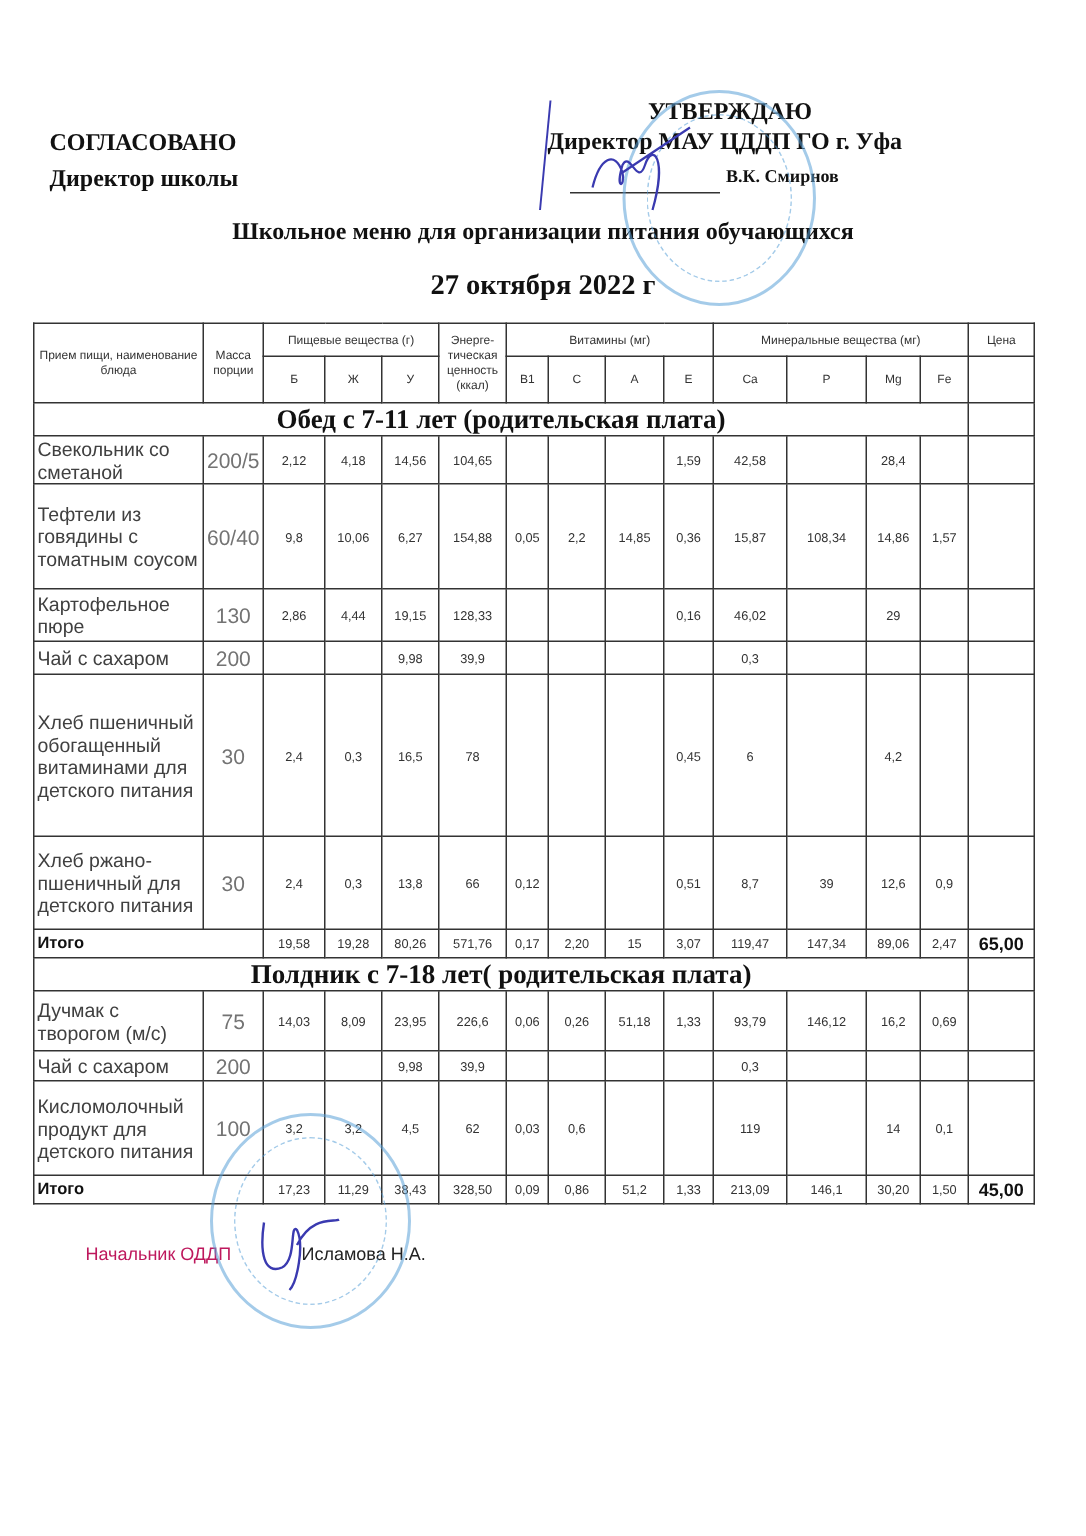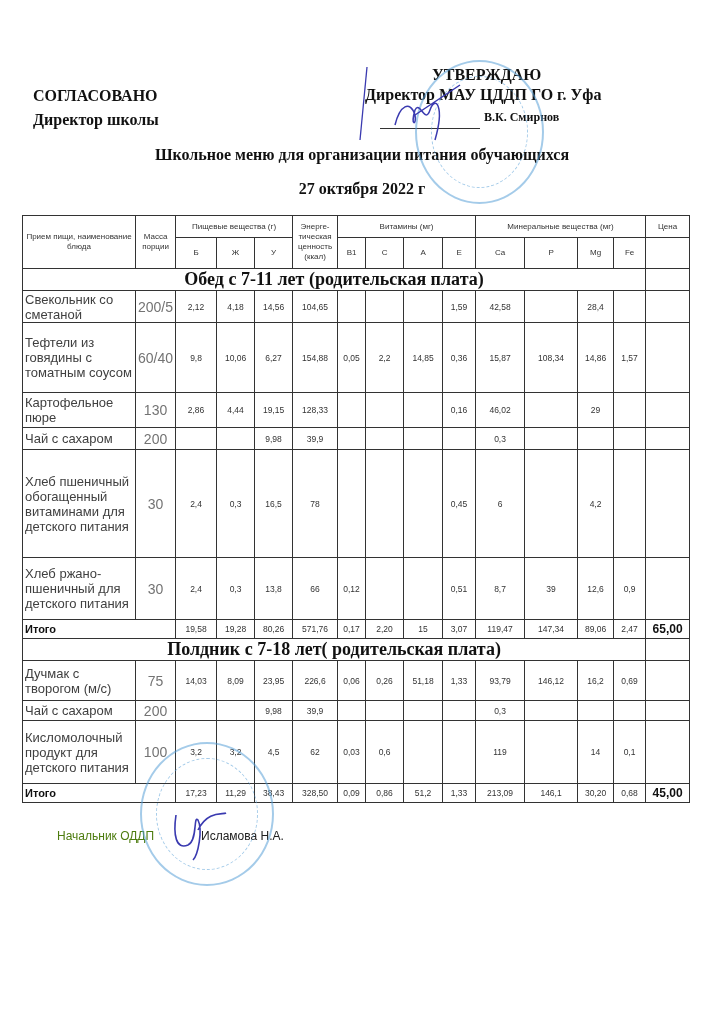--- a/index.html
+++ b/index.html
@@ -6,33 +6,33 @@
   body { width:724px; height:1024px; position:relative; overflow:hidden; font-family:"Liberation Sans", sans-serif; color:#222; }
   .serif { font-family:"Liberation Serif", serif; font-weight:bold; color:#111; }
   .abs { position:absolute; }
   #agreed-title { left:33px; top:87px; font-size:16px; }
   #agreed-role { left:33px; top:111px; font-size:16px; }
   #approve-title { left:432px; top:66px; font-size:16px; }
   #approve-role { left:365px; top:86px; font-size:16px; }
   #approve-name { left:484px; top:110px; font-size:12px; }
   #approve-line { left:380px; top:128px; width:100px; border-top:1px solid #333; }
   #doc-title { left:0; width:724px; top:146px; text-align:center; font-size:16px; }
-  #doc-date { left:0; width:724px; top:180px; text-align:center; font-size:16px; }
+  #doc-date { left:0; width:724px; top:180px; text-align:center; font-size:19px; }
 
   table { position:absolute; left:22px; top:215px; border-collapse:collapse; table-layout:fixed; }
   td, th { border:1px solid #333; padding:0 2px; font-weight:normal; text-align:center; vertical-align:middle; overflow:hidden; }
   th { font-size:8px; line-height:10px; color:#333; }
   td.num { font-size:8.5px; color:#333; }
   td.name { text-align:left; font-size:13px; line-height:15px; color:#404040; }
   td.mass { font-size:14px; color:#737373; }
   td.section { font-family:"Liberation Serif", serif; font-weight:bold; font-size:18px; color:#111; }
   td.total-label { text-align:left; font-weight:bold; font-size:11px; color:#111; }
   td.price { font-weight:bold; font-size:12px; color:#111; }
 
-  #footer-role { left:57px; top:829px; font-size:12px; color:#4d7c0f;text-align:right; }
+  #footer-role { left:57px; top:829px; font-size:12px; color:#be185d;text-align:right; }
   #footer-name { left:201px; top:829px; font-size:12px; color:#222; }
 
   .stamp { position:absolute; border-radius:50%; border:2px solid rgba(90,160,215,0.55); pointer-events:none; }
   .stamp::after { content:""; position:absolute; inset:14px; border-radius:50%; border:1px dashed rgba(90,160,215,0.55); }
   .sig { position:absolute; pointer-events:none; }
 </style>
 </head>
 <body>
 
 <div class="abs serif" id="agreed-title">СОГЛАСОВАНО</div>
@@ -271,21 +271,21 @@
         <td class="num">11,29</td>
         <td class="num">38,43</td>
         <td class="num">328,50</td>
         <td class="num">0,09</td>
         <td class="num">0,86</td>
         <td class="num">51,2</td>
         <td class="num">1,33</td>
         <td class="num">213,09</td>
         <td class="num">146,1</td>
         <td class="num">30,20</td>
-        <td class="num">0,68</td>
+        <td class="num">1,50</td>
         <td class="price">45,00</td>
       </tr>
     </tbody>
 </table>
 
 <div class="abs" id="footer-role">Начальник ОДДП</div>
 <div class="abs" id="footer-name">Исламова Н.А.</div>
 
 <div class="stamp" style="left:415px;top:60px;width:125px;height:140px;"></div>
 <div class="stamp" style="left:140px;top:742px;width:130px;height:140px;"></div>

